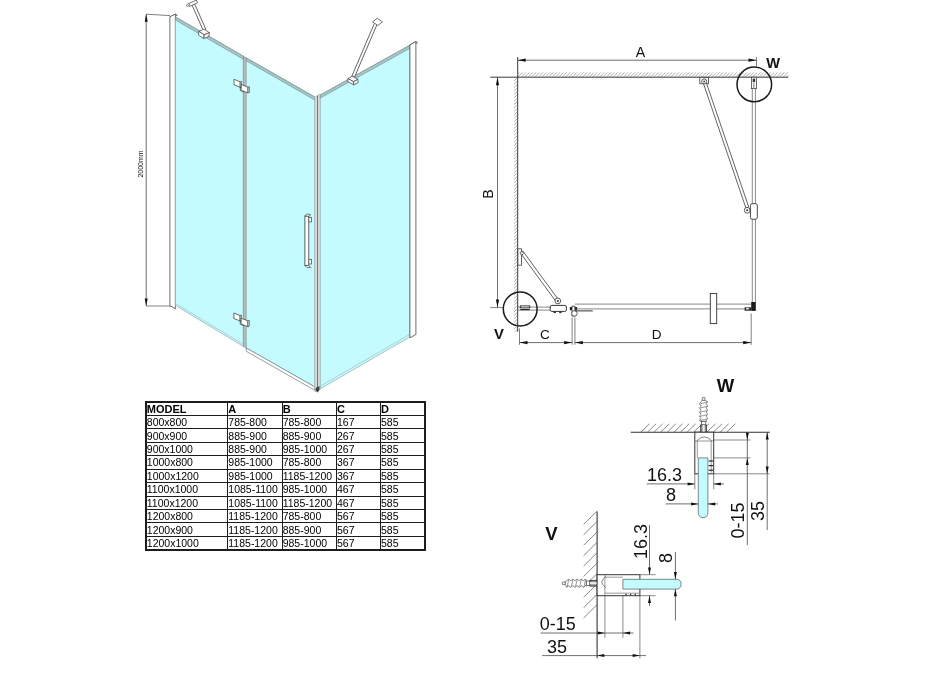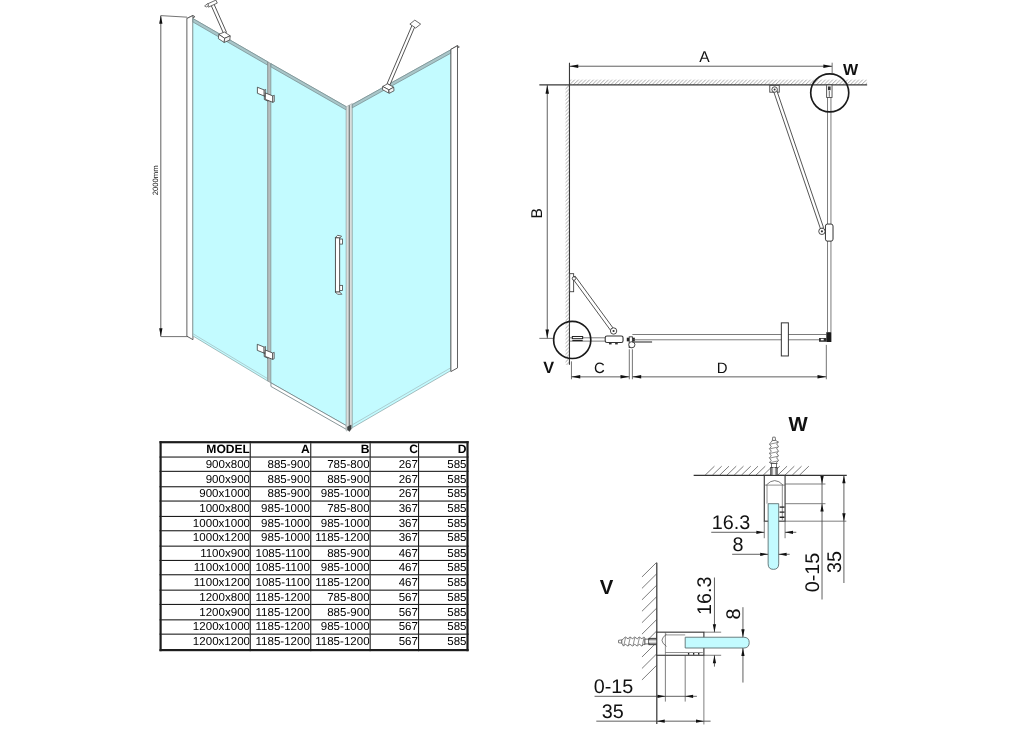--- a/index.html
+++ b/index.html
@@ -1,18 +1,18 @@
 <!DOCTYPE html>
 <html><head><meta charset="utf-8">
 <style>
 html,body{margin:0;padding:0;background:#fff}
 body{width:928px;height:686px;position:relative;overflow:hidden;font-family:"Liberation Sans",sans-serif}
 svg{position:absolute;left:0;top:0}
 table{position:absolute;left:144.8px;top:400.5px;border-collapse:collapse;table-layout:fixed;
- font-family:"Liberation Sans",sans-serif;font-size:10.5px;color:#000;text-align:right;border:2px solid #1d1d1d}
+ font-family:"Liberation Sans",sans-serif;font-size:10.5px;color:#000;text-align:left;border:2px solid #1d1d1d}
 td,th{border:1px solid #1d1d1d;padding:0;height:12.45px;line-height:12px;overflow:hidden;white-space:nowrap}
 th{font-weight:bold;font-size:11px}
 </style></head><body>
 <svg width="928" height="686" viewBox="0 0 928 686">
 <g>
 <line x1="146.2" y1="14.2" x2="146.2" y2="306.0" stroke="#4a4a4a" stroke-width="0.8"></line>
 <line x1="146.2" y1="14.2" x2="170.0" y2="15.6" stroke="#4a4a4a" stroke-width="0.7"></line>
 <line x1="146.2" y1="306.0" x2="173.5" y2="306.0" stroke="#4a4a4a" stroke-width="0.7"></line>
 <polygon points="146.2,14.2 144.7,21.7 147.7,21.7" fill="#111"></polygon>
 <polygon points="146.2,306.0 144.7,298.5 147.7,298.5" fill="#111"></polygon>
@@ -266,24 +266,24 @@
     </colgroup>
     <tbody>
       <tr>
         <th>MODEL</th>
         <th>A</th>
         <th>B</th>
         <th>C</th>
         <th>D</th>
       </tr>
       <tr>
-        <td>900x800</td>
-        <td>885-900</td>
+        <td>800x800</td>
         <td>785-800</td>
-        <td>267</td>
+        <td>785-800</td>
+        <td>167</td>
         <td>585</td>
       </tr>
       <tr>
         <td>900x900</td>
         <td>885-900</td>
         <td>885-900</td>
         <td>267</td>
         <td>585</td>
       </tr>
       <tr>
@@ -294,38 +294,24 @@
         <td>585</td>
       </tr>
       <tr>
         <td>1000x800</td>
         <td>985-1000</td>
         <td>785-800</td>
         <td>367</td>
         <td>585</td>
       </tr>
       <tr>
-        <td>1000x1000</td>
-        <td>985-1000</td>
-        <td>985-1000</td>
+        <td>1000x1200</td>
+        <td>985-1000</td>
+        <td>1185-1200</td>
         <td>367</td>
-        <td>585</td>
-      </tr>
-      <tr>
-        <td>1000x1200</td>
-        <td>985-1000</td>
-        <td>1185-1200</td>
-        <td>367</td>
-        <td>585</td>
-      </tr>
-      <tr>
-        <td>1100x900</td>
-        <td>1085-1100</td>
-        <td>885-900</td>
-        <td>467</td>
         <td>585</td>
       </tr>
       <tr>
         <td>1100x1000</td>
         <td>1085-1100</td>
         <td>985-1000</td>
         <td>467</td>
         <td>585</td>
       </tr>
       <tr>
@@ -346,23 +332,16 @@
         <td>1200x900</td>
         <td>1185-1200</td>
         <td>885-900</td>
         <td>567</td>
         <td>585</td>
       </tr>
       <tr>
         <td>1200x1000</td>
         <td>1185-1200</td>
         <td>985-1000</td>
-        <td>567</td>
-        <td>585</td>
-      </tr>
-      <tr>
-        <td>1200x1200</td>
-        <td>1185-1200</td>
-        <td>1185-1200</td>
         <td>567</td>
         <td>585</td>
       </tr>
     </tbody>
   </table>
 </body></html>

